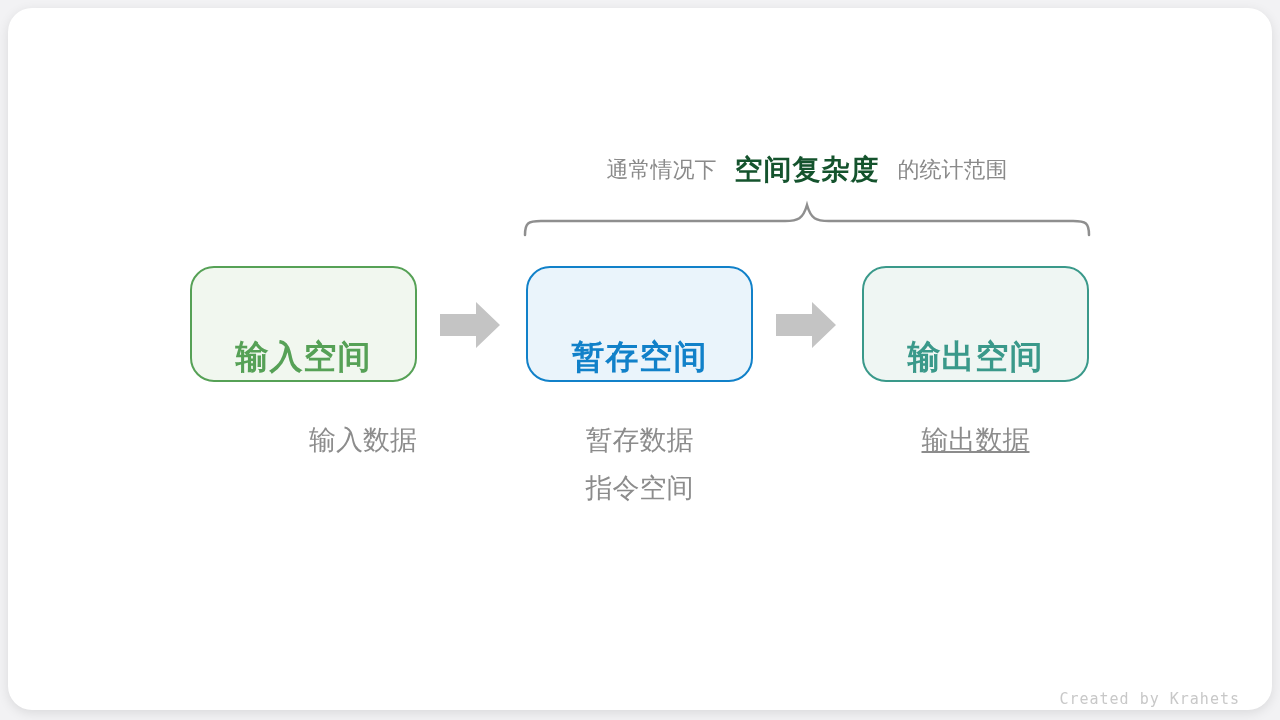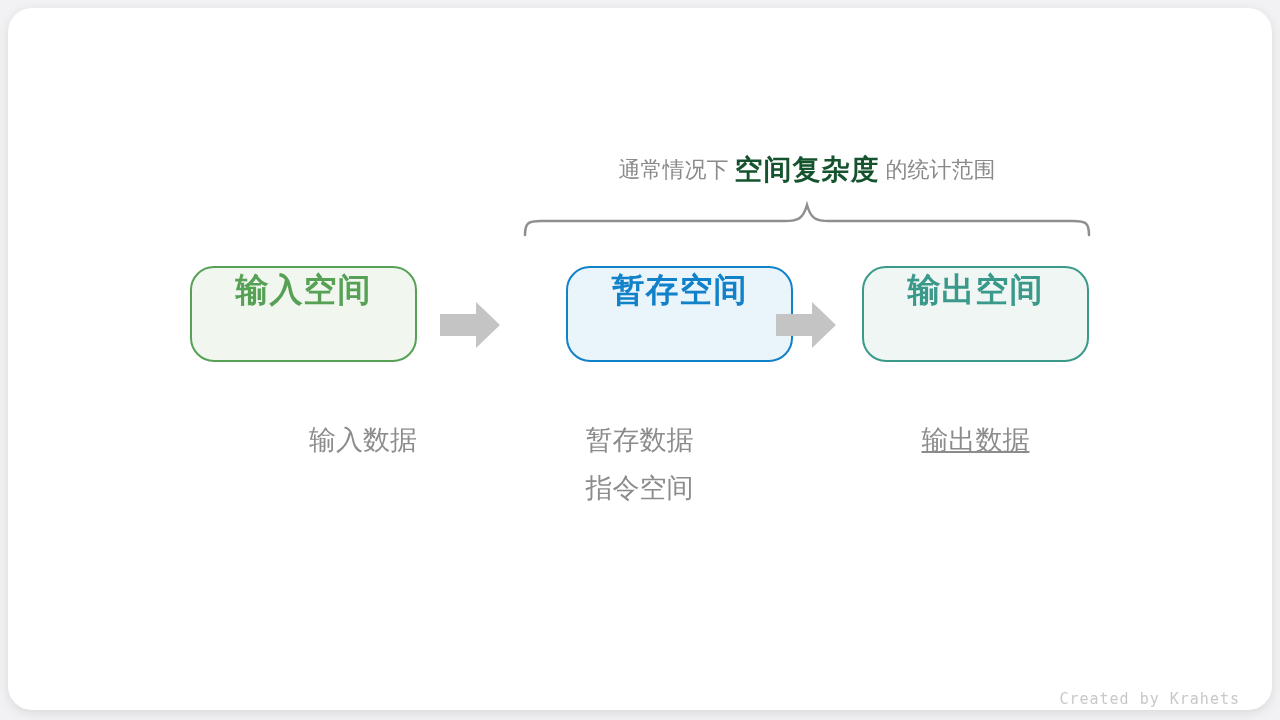--- a/index.html
+++ b/index.html
@@ -15,39 +15,39 @@
     left: 8px; top: 8px; width: 1264px; height: 702px;
     background: #ffffff;
     border-radius: 24px;
     box-shadow: 0 3px 12px rgba(0,0,0,0.10);
   }
   
   .scope-title {
     position: absolute;
     left: 515px; top: 140px; width: 568px; height: 44px;
     display: flex; align-items: center; justify-content: center;
-    gap: 6px;
+    gap: 18px;
     white-space: nowrap;
   }
   .scope-title .reg { font-size: 22px; color: #8a8a8a; }
   .scope-title .term { font-size: 28px; font-weight: bold; color: #14532d; letter-spacing: 1px; }
   
   .brace { position: absolute; left: 515px; top: 192px; width: 568px; height: 38px; }
   
   .space-box {
     position: absolute;
-    top: 258px; width: 227px; height: 96px;
+    top: 258px; width: 227px; height: 116px;
     border-radius: 24px;
     border: 2.5px solid;
-    display: flex; align-items: flex-start; justify-content: center;
+    display: flex; align-items: flex-end; justify-content: center;
     font-size: 33px; font-weight: bold;
     letter-spacing: 1px;
   }
   .box-input  { left: 182px; border-color: #56a156; background: #f1f7ef; color: #56a156; }
-  .box-temp   { left: 518px; border-color: #1181c9; background: #eaf4fb; color: #1181c9; margin-left: 40px; }
+  .box-temp   { left: 518px; border-color: #1181c9; background: #eaf4fb; color: #1181c9; }
   .box-output { left: 854px; border-color: #3a998a; background: #eff6f3; color: #3a998a; }
   
   .arrow { position: absolute; top: 294px; width: 60px; height: 46px; }
   .arrow-1 { left: 432px; }
   .arrow-2 { left: 768px; }
   
   .sublabels {
     position: absolute;
     top: 408px; width: 227px;
     display: flex; flex-direction: column; align-items: center;

